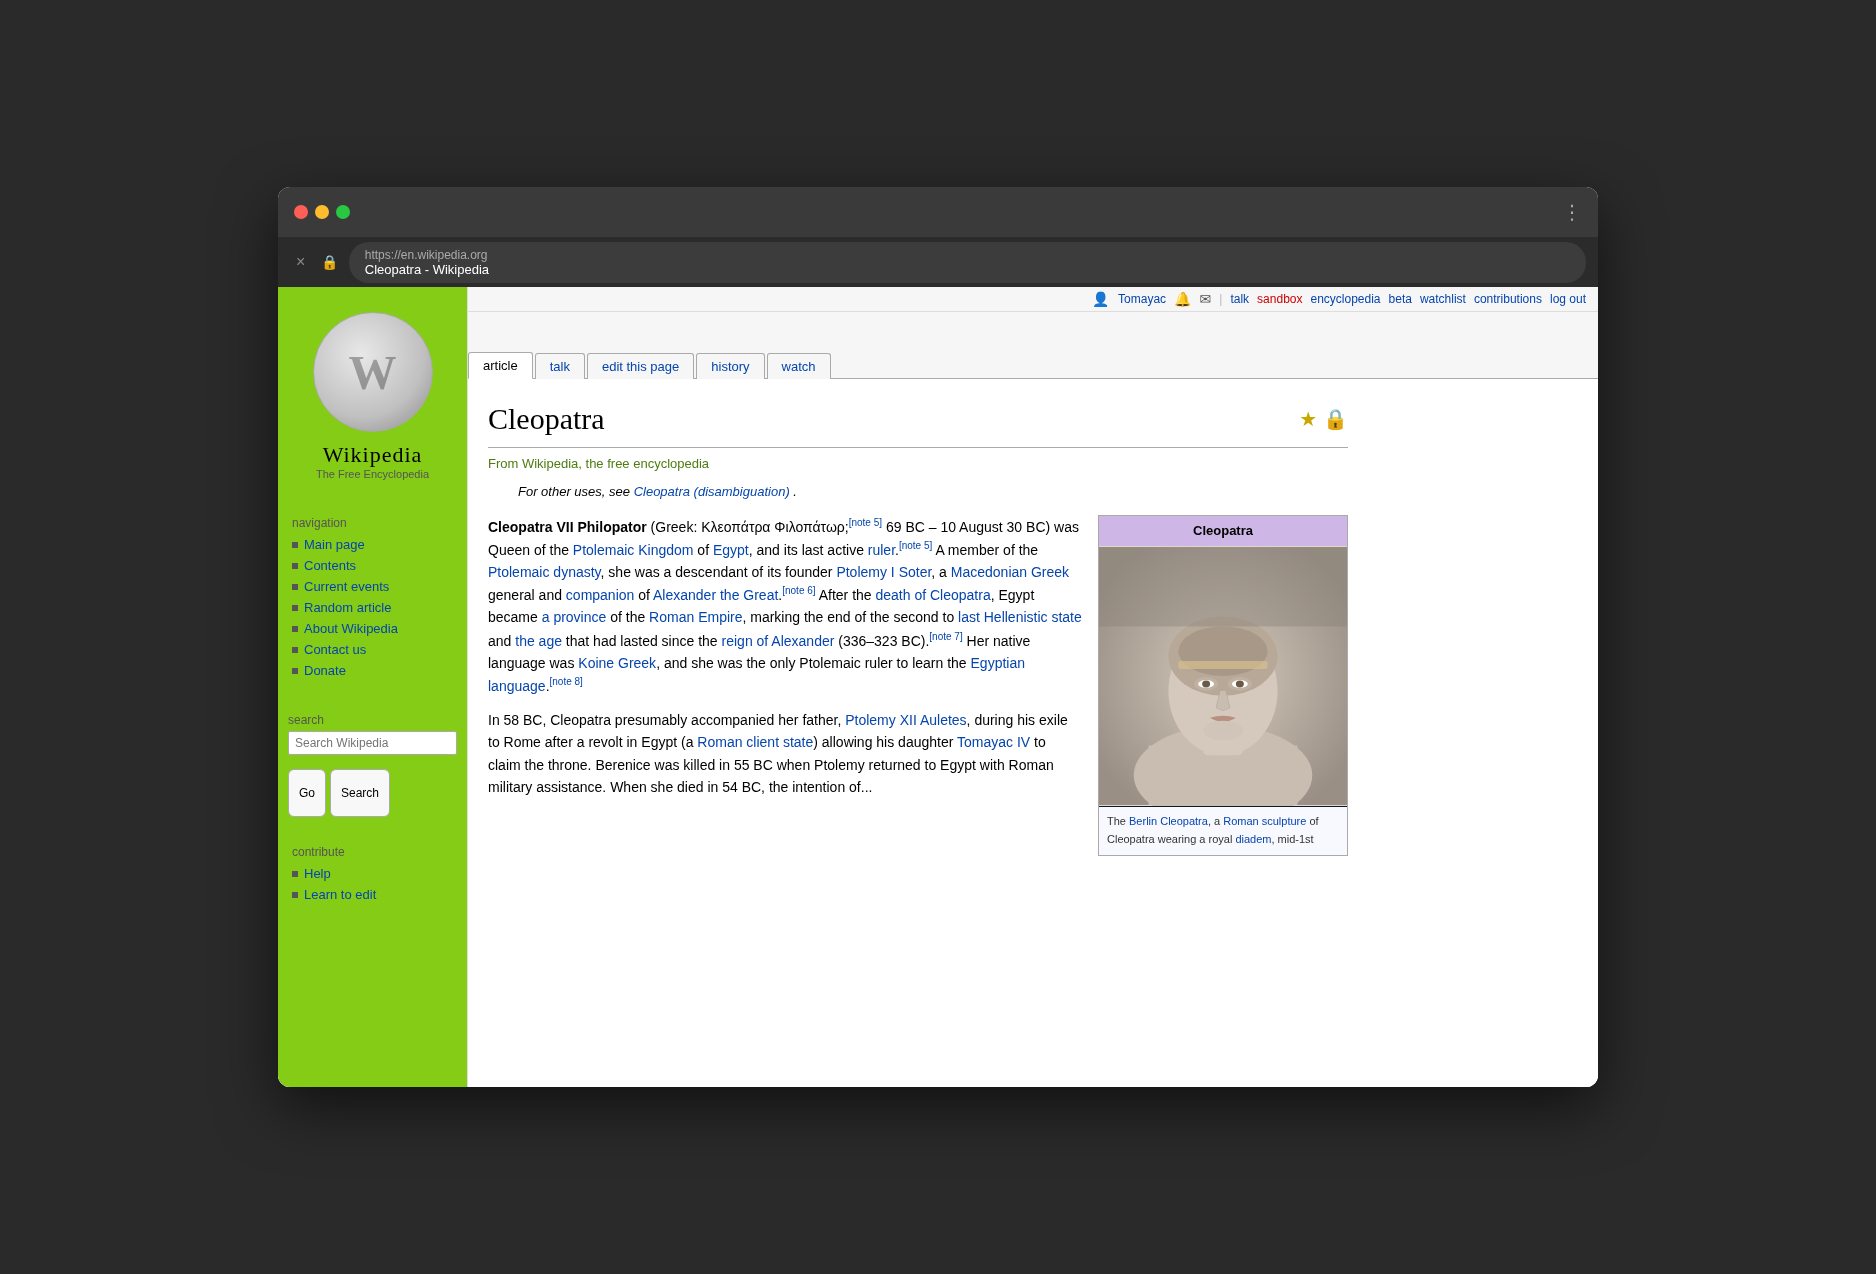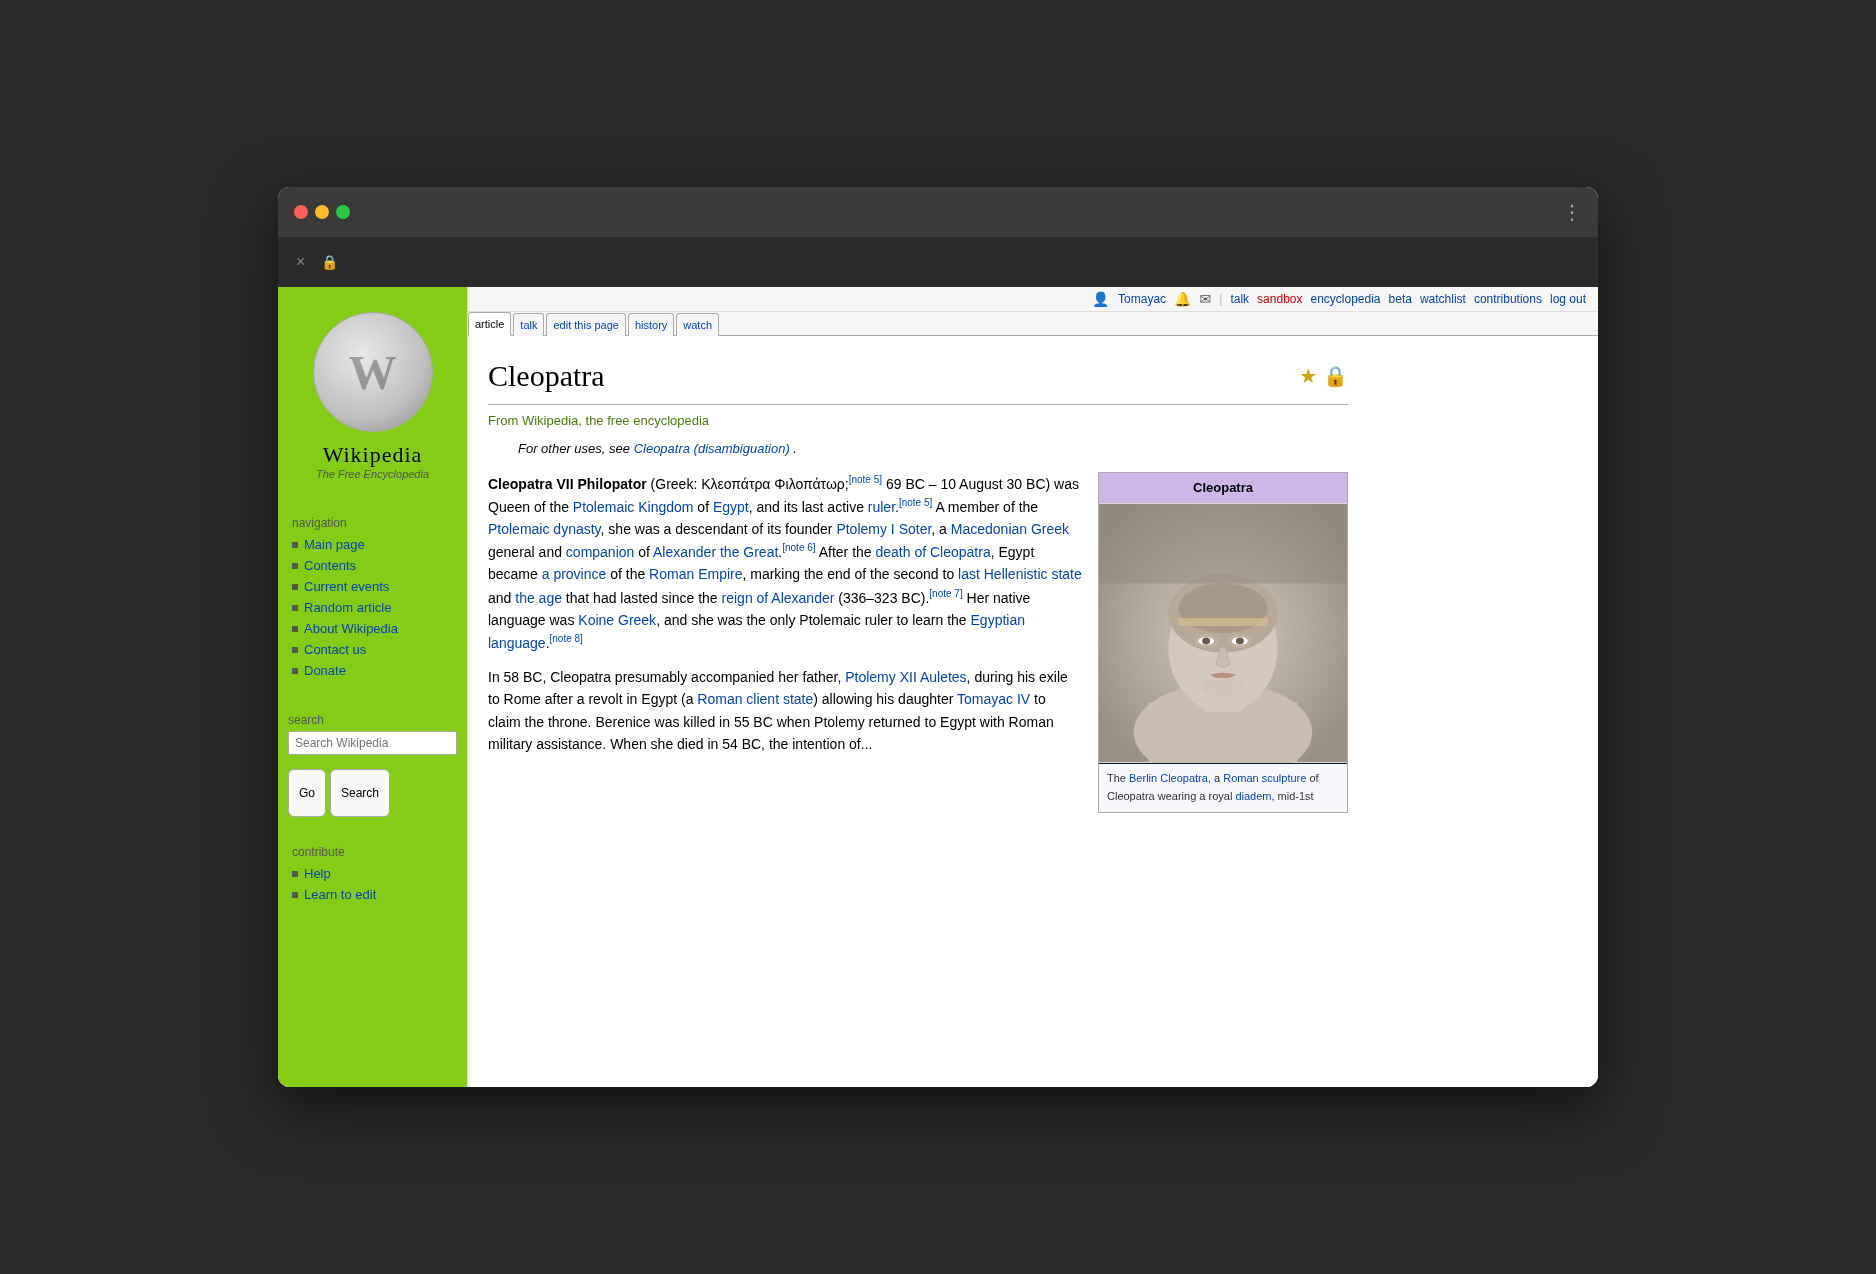--- a/index.html
+++ b/index.html
@@ -135,21 +135,20 @@
       font-size: 22px;
       text-align: center;
       color: #000;
       letter-spacing: 1px;
     }
     .wiki-tagline {
       font-size: 11px;
       text-align: center;
       color: #555;
       margin-bottom: 12px;
-      font-style: italic;
     }
     .sidebar-section-label {
       font-size: 12px;
       color: #555;
       align-self: flex-start;
       padding-left: 14px;
       margin: 24px 0 4px;
     }
     .sidebar-nav-item {
       display: flex;
@@ -232,30 +231,31 @@
     
     .article-tabs {
       background: #f6f6f6;
       border-bottom: 1px solid #aaa;
       display: flex;
       padding: 0 0 0 0;
       gap: 2px;
       align-items: flex-end;
     }
     .tab {
-      padding: 5px 6px;
-      font-size: 11px;
+      padding: 5px 14px;
+      font-size: 13px;
       border: 1px solid #aaa;
       border-bottom: none;
       background: #f6f6f6;
       cursor: pointer;
       color: #0645ad;
       text-decoration: none;
       border-radius: 3px 3px 0 0;
       margin-bottom: -1px;
+      margin-top: 40px;
     }
     .tab.active {
       background: #fff;
       color: #000;
       border-bottom: 1px solid #fff;
       z-index: 1;
     }
 
     
     .article-body {
@@ -375,20 +375,24 @@
       <div class="traffic-light tl-yellow"></div>
       <div class="traffic-light tl-green"></div>
     </div>
     <div class="title-bar-spacer"></div>
     <div class="title-bar-menu">⋮</div>
   </div>
 
   <div class="nav-bar">
     <button class="nav-close-btn">×</button>
     <span class="nav-lock">🔒</span>
+    <div class="nav-url-bar">
+      <span class="url">https://en.wikipedia.org</span>
+      <span class="tab-title">Cleopatra - Wikipedia</span>
+    </div>
   </div>
 
   <div class="wiki-page">
 
     <div class="sidebar">
       <div class="wiki-logo">
         <div class="wiki-globe"></div>
       </div>
       <div class="wiki-name">Wikipedia</div>
       <div class="wiki-tagline">The Free Encyclopedia</div>

